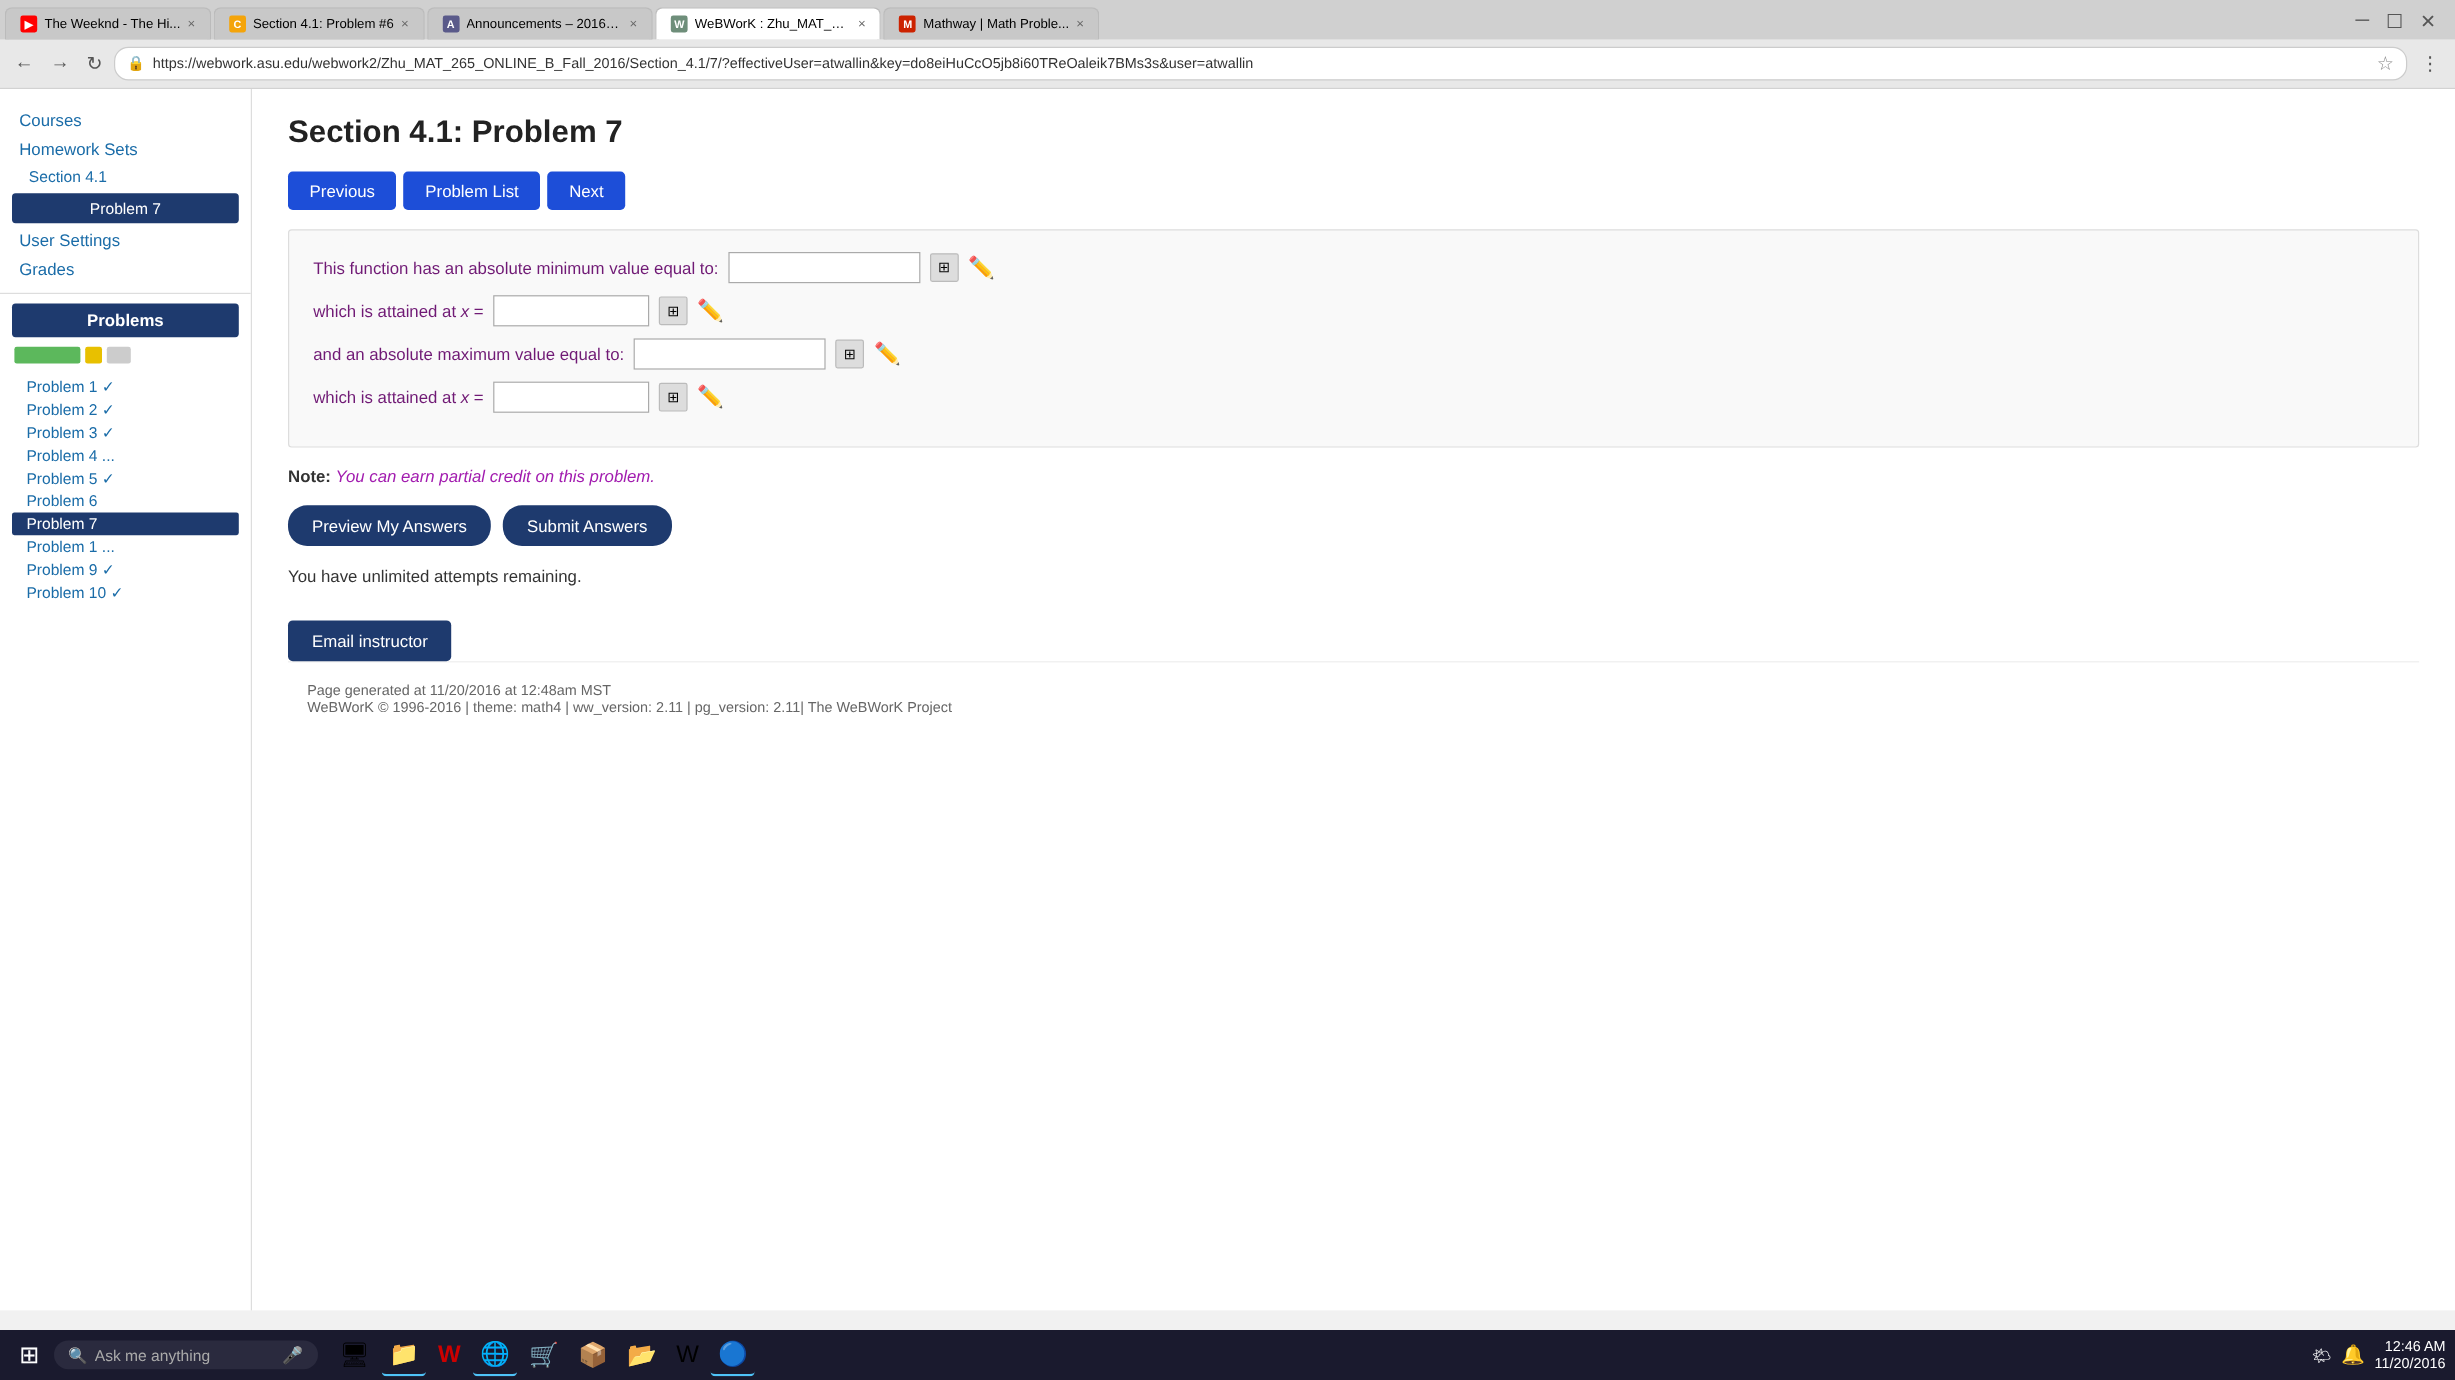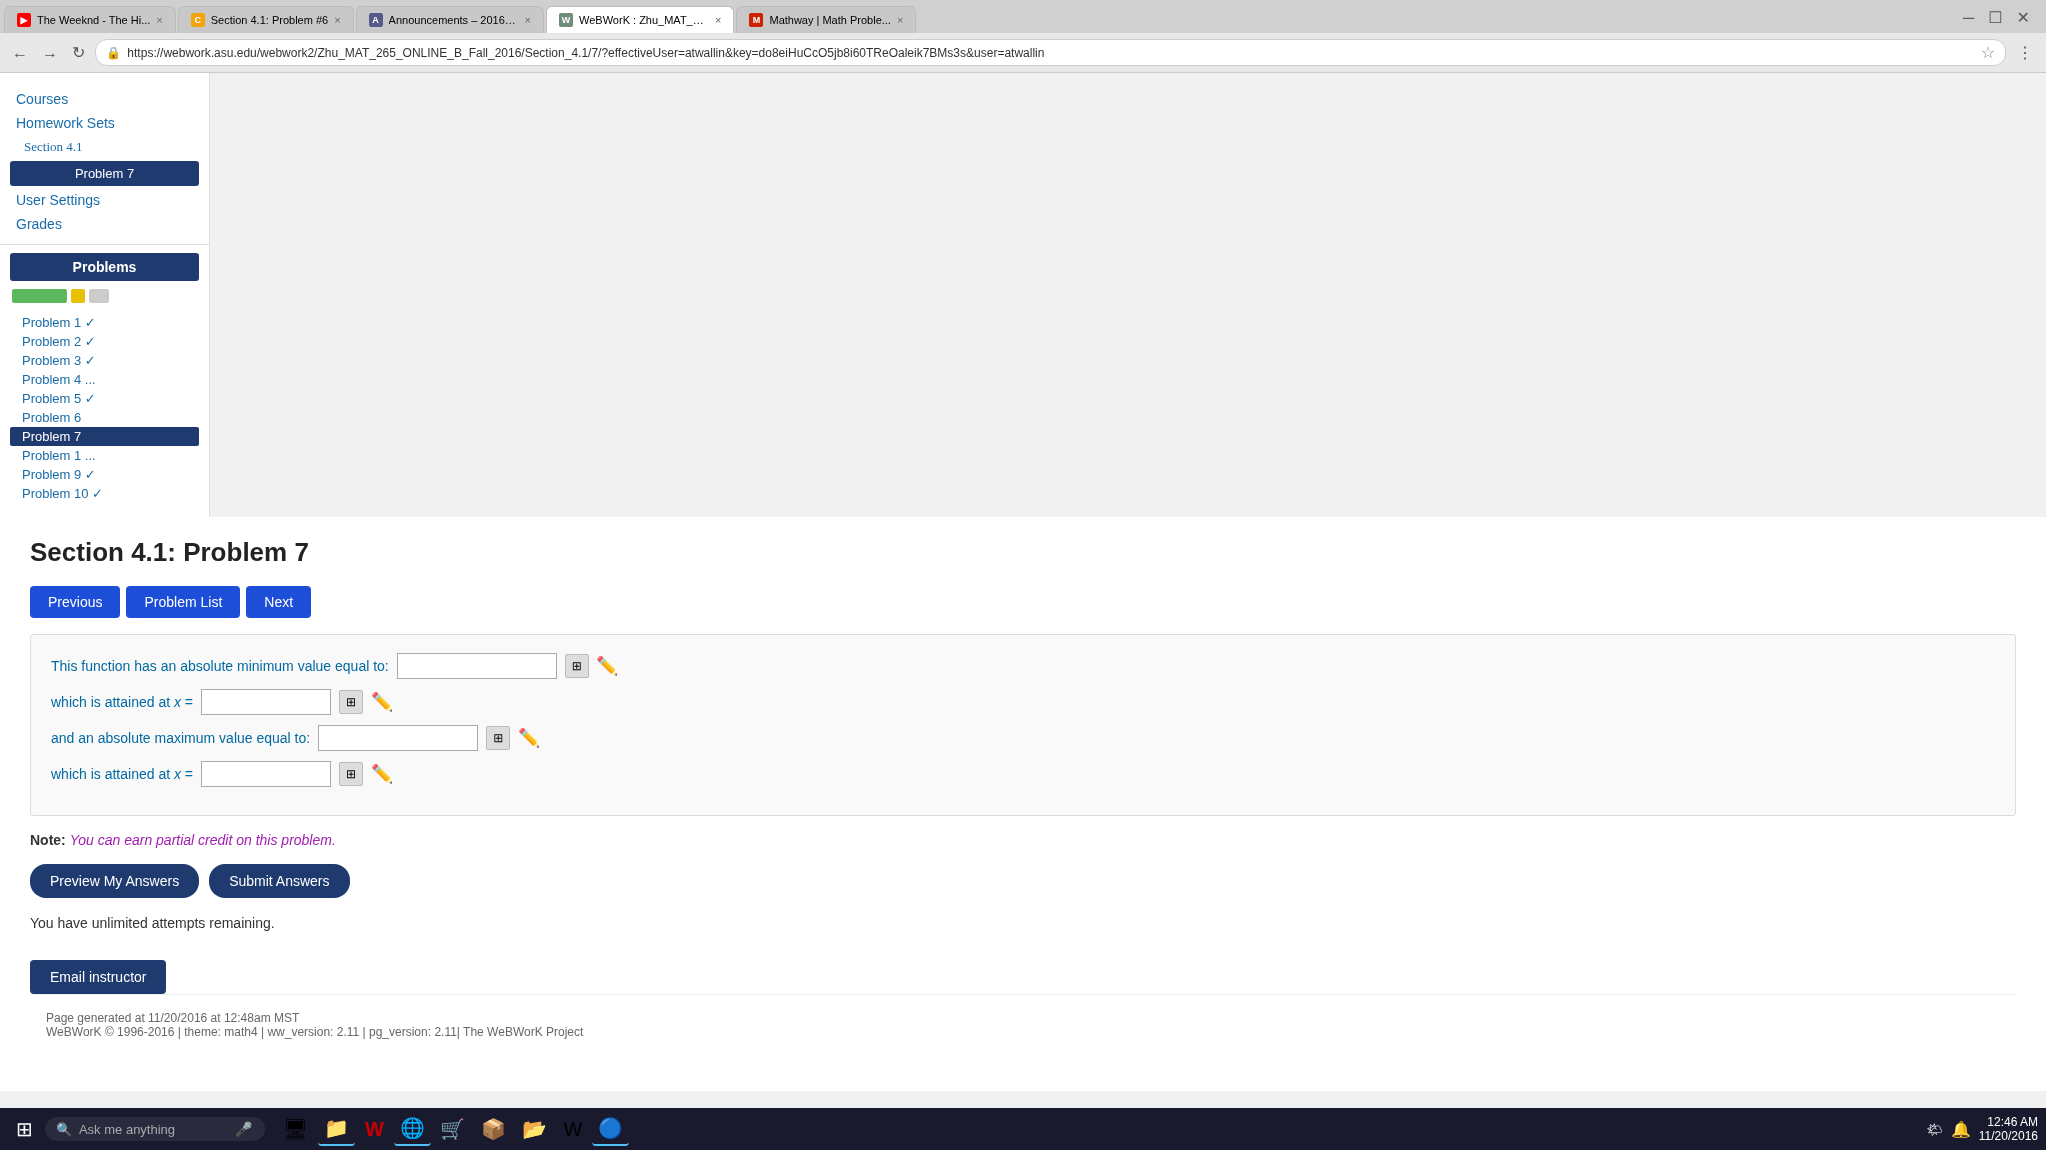--- a/index.html
+++ b/index.html
@@ -22,26 +22,26 @@
     .lock-icon { color: #4caf50; font-size: 12px; }
     .address-text { font-size: 12px; color: #333; flex: 1; white-space: nowrap; overflow: hidden; text-overflow: ellipsis; }
     .star-btn { background: none; border: none; color: #888; cursor: pointer; font-size: 16px; }
     .browser-menu-btn { background: none; border: none; font-size: 16px; cursor: pointer; color: #555; padding: 2px 5px; }
 
     
     .window-controls { position: absolute; top: 6px; right: 10px; display: flex; gap: 2px; }
     .win-btn { background: none; border: none; font-size: 16px; cursor: pointer; color: #555; padding: 2px 6px; }
 
     
-    .main-layout { display: flex; height: calc(100vh - 90px); flex-direction: column; }
+    .main-layout { display: flex; height: calc(100vh - 90px); }
 
     
     .sidebar { width: 210px; background: white; border-right: 1px solid #ddd; padding: 14px 0; flex-shrink: 0; overflow-y: auto; }
     .sidebar-link { display: block; padding: 4px 16px; color: #1a6ca8; font-size: 14px; cursor: pointer; text-decoration: none; }
-    .sidebar-section-link { display: block; padding: 4px 24px; color: #1a6ca8; font-size: 13px; cursor: pointer; text-decoration: none; font-family: Liberation Serif, serif; }
+    .sidebar-section-link { display: block; padding: 4px 24px; color: #1a6ca8; font-size: 13px; cursor: pointer; text-decoration: none; }
     .sidebar-active-item { display: block; margin: 2px 10px; padding: 5px 12px; background: #1e3a6e; color: white; font-size: 13px; cursor: pointer; border-radius: 3px; text-align: center; }
 
     .sidebar-divider { border: none; border-top: 1px solid #ddd; margin: 8px 0; }
 
     .problems-header { background: #1e3a6e; color: white; margin: 0 10px 8px; padding: 6px 12px; font-size: 14px; font-weight: bold; border-radius: 3px; text-align: center; }
 
     .progress-bar-container { margin: 4px 12px 10px; display: flex; align-items: center; gap: 4px; }
     .progress-bar { height: 14px; border-radius: 2px; }
     .progress-green { background: #5cb85c; width: 55px; }
     .progress-yellow { background: #e8c000; width: 14px; }
@@ -55,21 +55,21 @@
 
     .page-title { font-size: 26px; font-weight: bold; color: #222; margin-bottom: 18px; }
 
     .nav-buttons { display: flex; gap: 6px; margin-bottom: 16px; }
     .nav-btn-blue { background: #1d4ed8; color: white; border: none; padding: 8px 18px; font-size: 14px; border-radius: 4px; cursor: pointer; font-weight: 500; }
 
     .problem-box { border: 1px solid #ddd; background: #f9f9f9; padding: 18px 20px; margin-bottom: 16px; border-radius: 3px; }
     .problem-text { font-size: 14px; color: #333; margin-bottom: 14px; line-height: 1.6; }
 
     .answer-row { display: flex; align-items: center; margin-bottom: 10px; gap: 8px; flex-wrap: wrap; }
-    .answer-label { font-size: 14px; color: #0369a1; }
+    .answer-label { font-size: 14px; color: #701a75; }
     .answer-input { border: 1px solid #aaa; padding: 4px 8px; font-size: 14px; width: 160px; background: white; }
     .grid-btn { background: #ddd; border: 1px solid #bbb; padding: 4px 6px; cursor: pointer; font-size: 12px; border-radius: 2px; }
     .pencil-icon { font-size: 18px; cursor: pointer; }
 
     .note-text { font-size: 14px; margin-bottom: 16px; color: #333; }
     .note-text em { color: #a21caf; margin-top: 48px; }
 
     .action-buttons { display: flex; gap: 10px; margin-bottom: 14px; }
     .action-btn { background: #1e3a6e; color: white; border: none; padding: 9px 20px; font-size: 14px; border-radius: 16px; cursor: pointer; font-weight: 500; }
 

